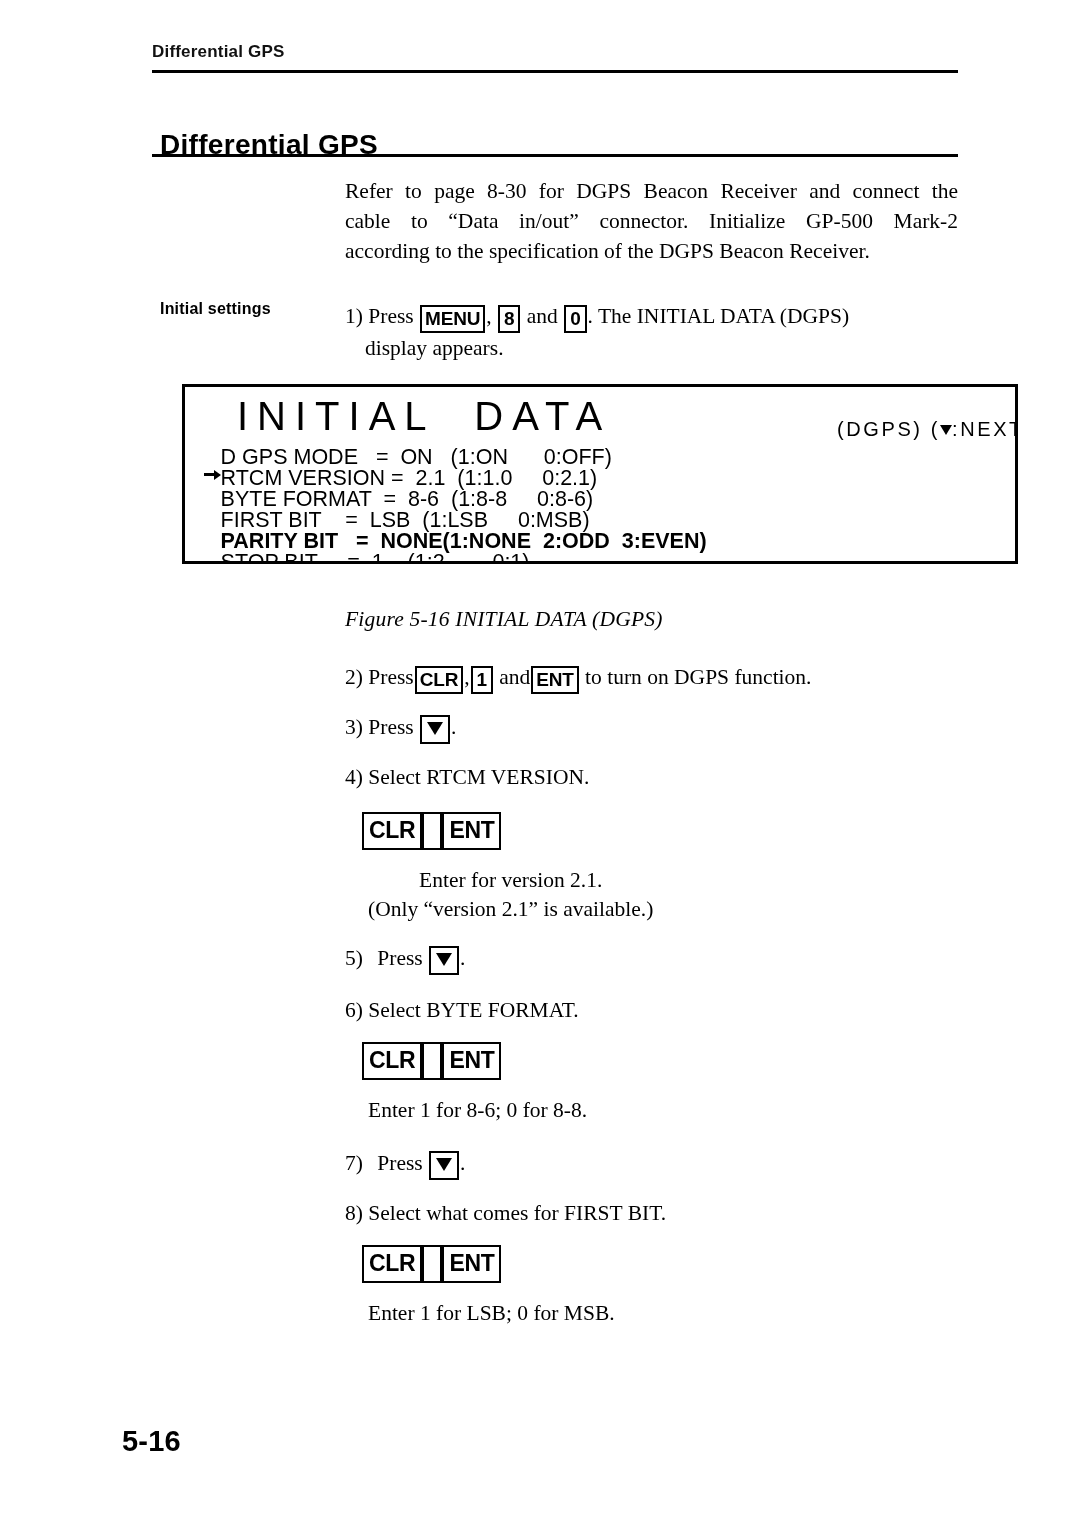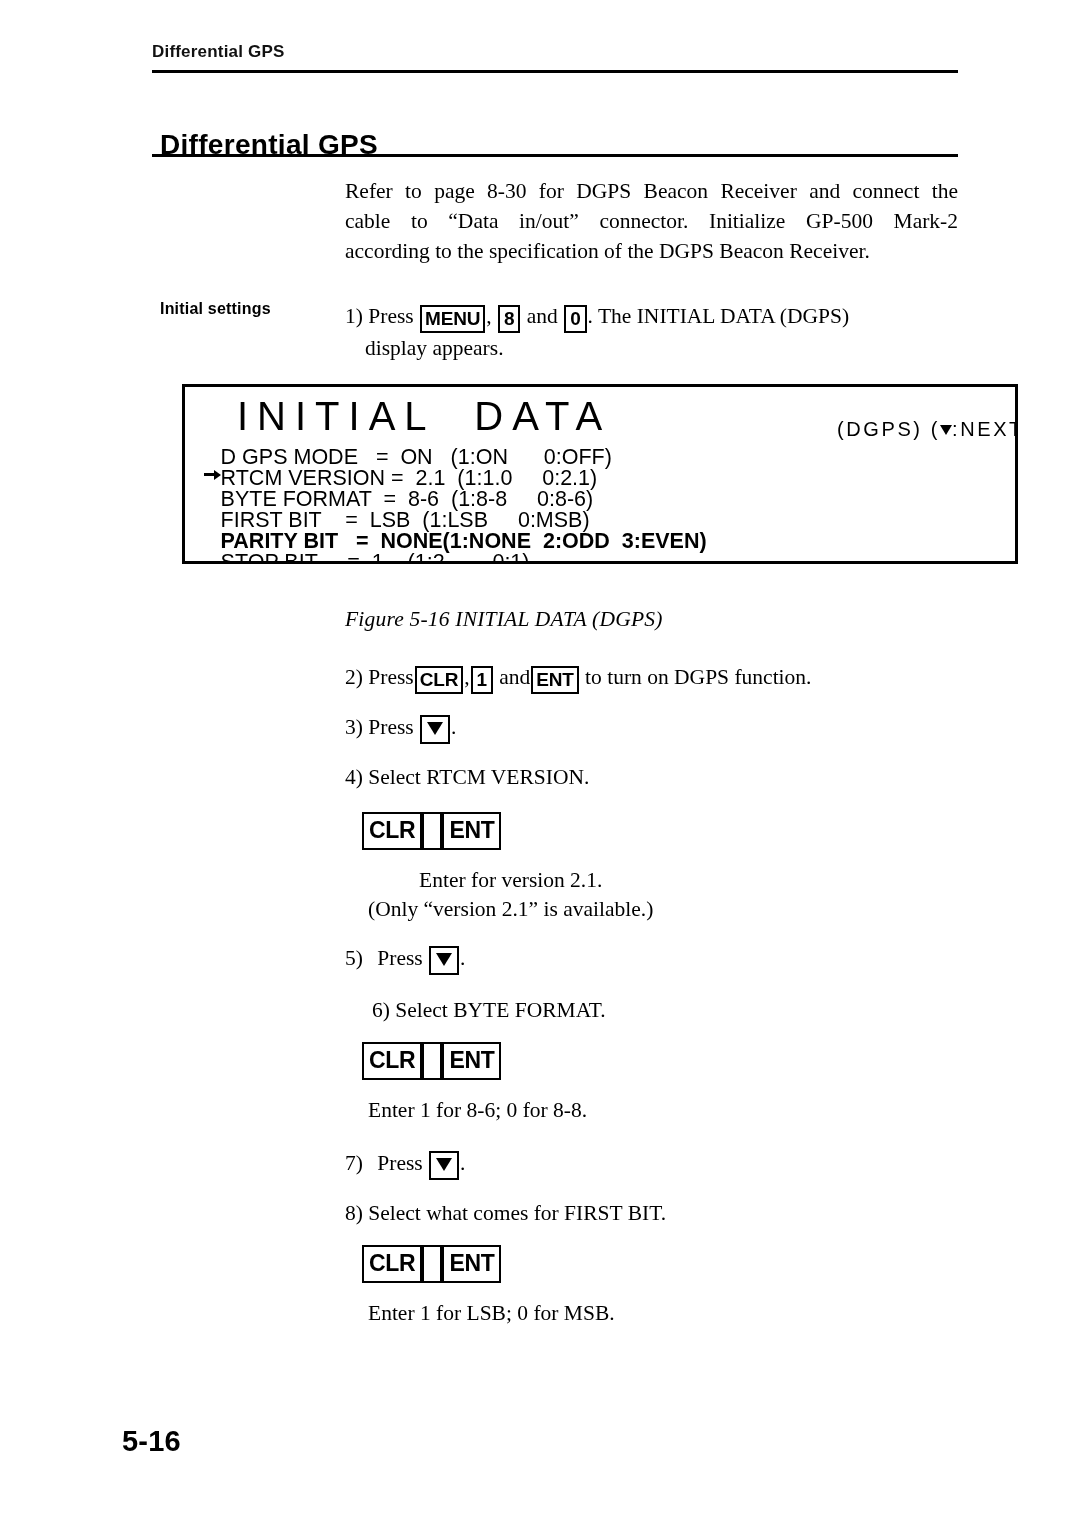--- a/index.html
+++ b/index.html
@@ -264,21 +264,21 @@
     line-height: 29px;
   }
   .substep-text .ln { display: block; text-align: center; }
 
   #step2 { top: 662px; }
   #step3 { top: 712px; }
   #step4 { top: 762px; }
   #keygroup-1 { left: 362px; top: 812px; }
   #note-1 { top: 866px; }
   #step5 { top: 943px; }
-  #step6 { top: 995px; margin-left: 27px; }
+  #step6 { top: 995px; }
   #keygroup-2 { left: 362px; top: 1042px; }
   #note-2 { top: 1096px; }
   #step7 { top: 1148px; }
   #step8 { top: 1198px; }
   #keygroup-3 { left: 362px; top: 1245px; }
   #note-3 { top: 1299px; }
 
   
   #page-number {
     position: absolute;

